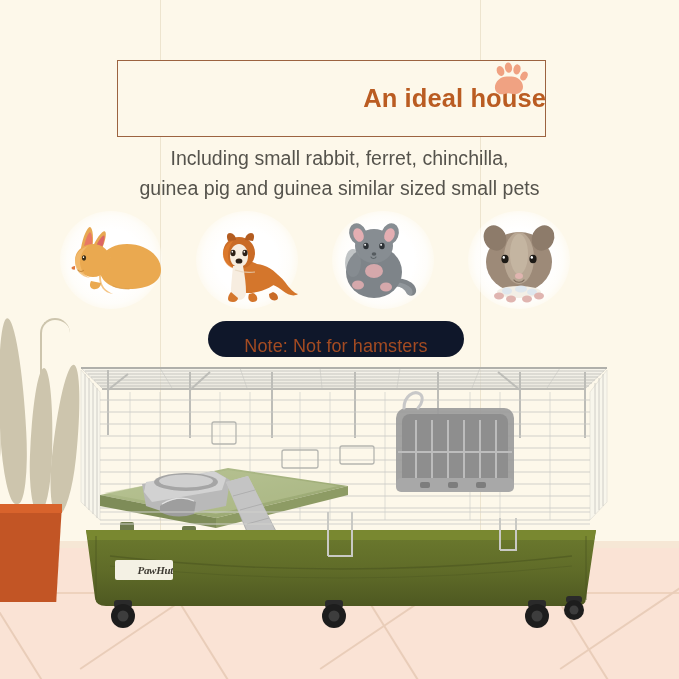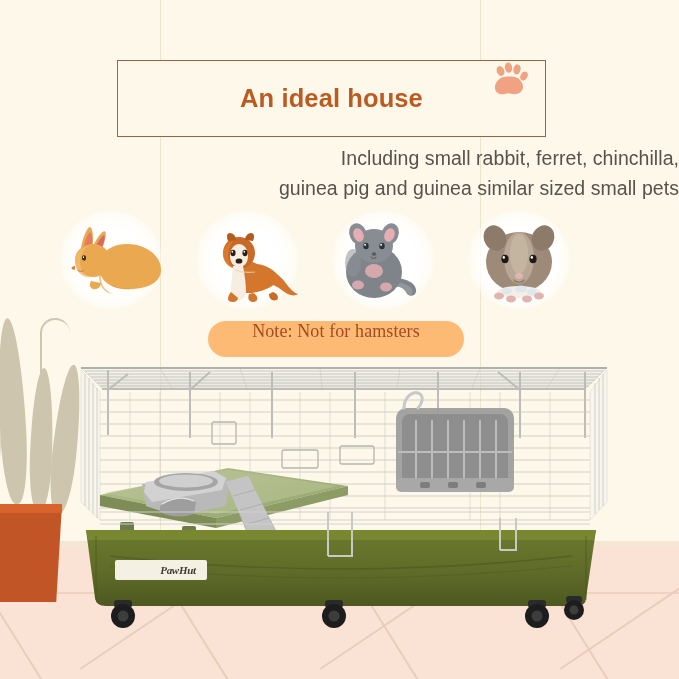--- a/index.html
+++ b/index.html
@@ -96,21 +96,21 @@
     border: 1.6px solid #9c6340;
     background: #fdf8ea;
     box-sizing: border-box;
   }
   .headline-text {
     position: absolute;
     left: 117px; top: 59px;
     width: 429px; height: 79px;
     display: flex;
     flex-direction: column;
-    align-items: center;
+    align-items: flex-end;
     justify-content: center;
     gap: 16px;
     pointer-events: none;
   }
   .headline-line {
     color: #ba5c22;
     font-size: 25.5px;
     font-weight: bold;
     letter-spacing: .1px;
     line-height: 1.18;
@@ -120,21 +120,21 @@
     position: absolute;
     left: 489px; top: 62px;
     width: 42px; height: 38px;
   }
 
   
   .subtitle {
     position: absolute;
     left: 0; top: 144px;
     width: 679px;
-    text-align: right;
+    text-align: center;
     color: #55534c;
     font-size: 19.5px;
     line-height: 1.52;
     letter-spacing: .05px;
   }
 
   
   .animal-row {
     position: absolute;
     left: 0; top: 208px;
@@ -157,46 +157,44 @@
     position: absolute;
     left: 0; top: 0;
     width: 120px; height: 104px;
   }
 
   
   .note-pill {
     position: absolute;
     left: 208px; top: 321px;
     width: 256px; height: 36px;
-    background: #fdba74;
+    background: #0f172a;
     border-radius: 18px;
     display: flex;
-    align-items: flex-start;
+    align-items: flex-end;
     justify-content: center;
     color: #a34b22;
     font-size: 18px;
     letter-spacing: .1px;
-    font-family: Liberation Serif, serif;
   }
 
   
   .cage { position: absolute; left: 0; top: 360px; width: 679px; height: 290px; }
   .cage svg { position: absolute; left: 0; top: 0; }
 
   .brand-plate {
     position: absolute;
     left: 115px; top: 560px;
     width: 58px; height: 20px;
     background: #f4f1e4;
     border-radius: 2px;
     display: flex;
     align-items: center;
-    justify-content: center;
+    justify-content: flex-end;
     overflow: hidden;
-    padding-left: 34px;
   }
   .brand-text {
     color: #3e3a32;
     font-family: "Liberation Serif", serif;
     font-style: italic;
     font-weight: bold;
     font-size: 11px;
     letter-spacing: -.3px;
     white-space: nowrap;
   }

